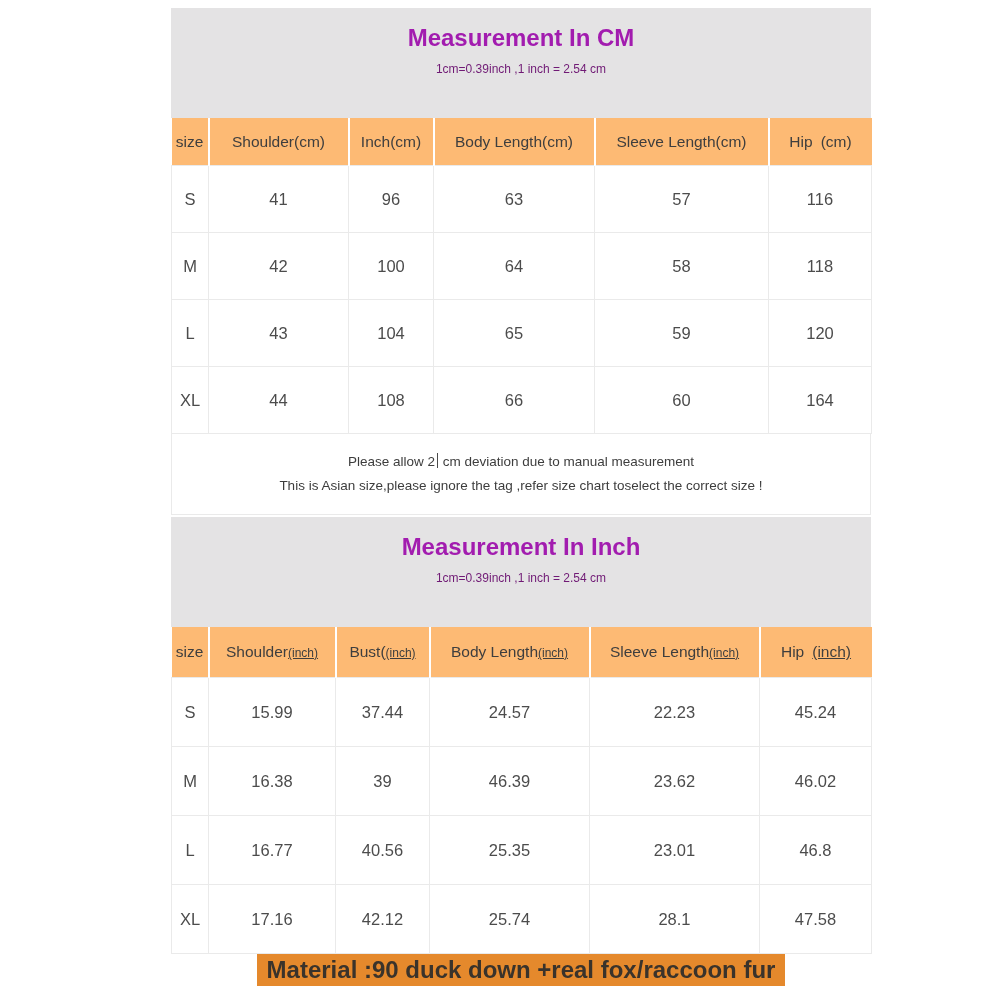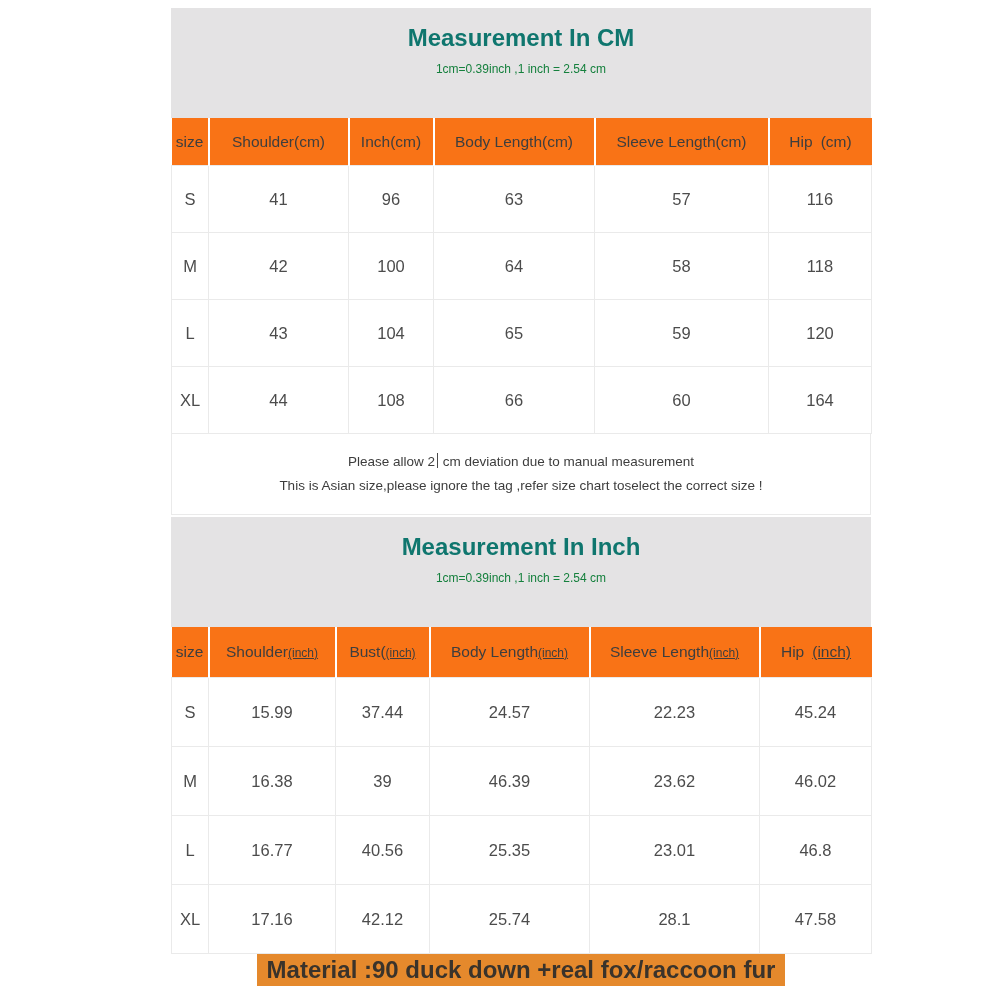--- a/index.html
+++ b/index.html
@@ -7,26 +7,26 @@
     width:1000px;height:1000px;background:#ffffff;
     font-family:"Liberation Sans","DejaVu Sans",sans-serif;
     color:#3f3f3f;overflow:hidden;
   }
   .content{width:700px;margin-left:171px;padding-top:8px;}
 
   .panel-head{
     background:#e4e3e4;text-align:center;
     height:110px;box-sizing:border-box;padding-top:17px;
   }
-  .panel-head h1{margin:0;font-size:24px;line-height:26px;font-weight:bold;color:#0f766e;}
-  .panel-head .subtitle{margin:11px 0 0;font-size:12px;line-height:15px;color:#15803d;}
+  .panel-head h1{margin:0;font-size:24px;line-height:26px;font-weight:bold;color:#a21caf;}
+  .panel-head .subtitle{margin:11px 0 0;font-size:12px;line-height:15px;color:#701a75;}
 
   table.meas{width:700px;border-collapse:collapse;table-layout:fixed;}
   table.meas th{
-    background:#f97316;font-weight:normal;font-size:15.5px;color:#3e3e3e;
+    background:#fdba74;font-weight:normal;font-size:15.5px;color:#3e3e3e;
     border-left:2px solid #ffffff;padding:0;text-align:center;
   }
   table.meas th:first-child{border-left:none;}
   table.meas.cm th{height:47px;}
   table.meas.inch th{height:50px;}
   table.meas td{
     border:1px solid #eaeaea;text-align:center;
     font-size:16.5px;color:#4c4c4c;padding:0;background:#ffffff;
   }
   table.meas.cm td{height:66px;}

